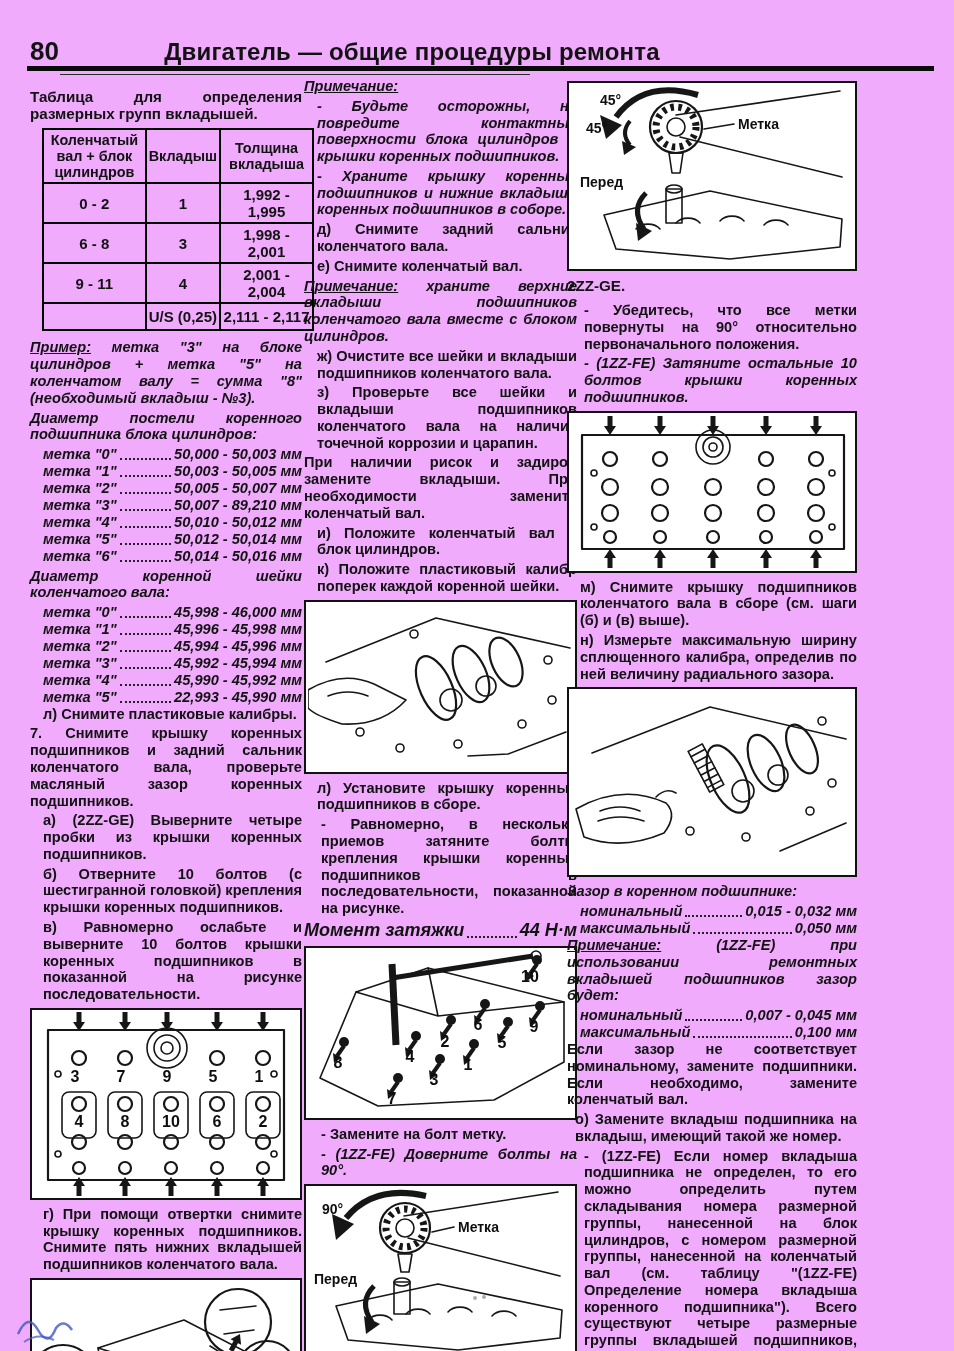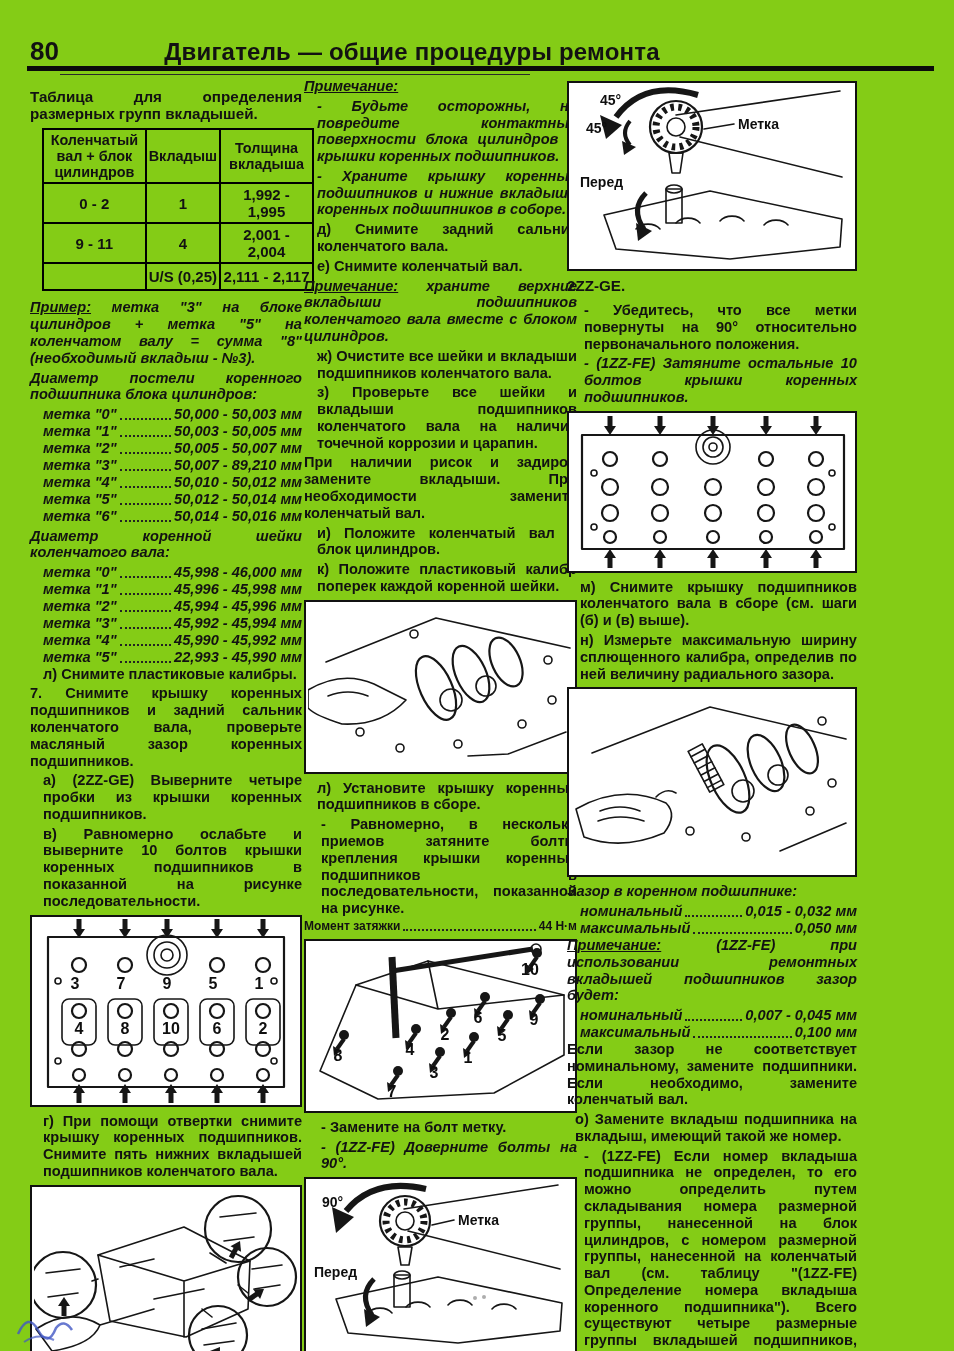--- a/index.html
+++ b/index.html
@@ -1,16 +1,16 @@
 <!DOCTYPE html>
 <html lang="ru"><head>
 <meta charset="utf-8">
 <style>
   html,body{margin:0;padding:0;background:#9a9a9a;}
-  .page{position:relative;width:954px;height:1351px;background:#84cc16;
+  .page{position:relative;width:954px;height:1351px;background:#f0abfc;
         font-family:"Liberation Sans",sans-serif;color:#121212;overflow:hidden;}
   
   .page-num{position:absolute;left:30px;top:36px;font-size:26px;font-weight:bold;}
   .page-title{position:absolute;left:52px;width:720px;top:38px;text-align:center;
               font-size:24px;font-weight:bold;letter-spacing:.2px;}
   .header-rule{position:absolute;left:27px;right:20px;top:66px;height:5px;background:#0b0b0b;}
   .header-rule-thin{position:absolute;left:60px;width:470px;top:74px;height:1px;background:#2a2a2a;}
   
   .col{position:absolute;top:78px;}
   .col-left{left:30px;width:272px;}
@@ -20,21 +20,21 @@
   .t{font-size:14.6px;line-height:1.15;font-weight:bold;margin:0 0 3px;text-align:justify;}
   .hd{font-size:15.2px;font-weight:bold;margin:10px 0 6px;text-align:justify;}
   .it{font-style:italic;}
   .sub{padding-left:13px;}
   .sub2{padding-left:17px;}
   .u{text-decoration:underline;}
   .spec{display:flex;font-size:14.6px;line-height:1.16;font-weight:bold;font-style:italic;
         padding-left:13px;}
   .spec .leader{flex:1;border-bottom:2px dotted #222;margin:0 3px 3px;}
   .spec .val{white-space:nowrap;}
-  .specline{display:flex;font-size:12px;line-height:1.16;font-weight:bold;}
+  .specline{display:flex;font-size:18px;line-height:1.16;font-weight:bold;font-style:italic;}
   .specline .leader{flex:1;border-bottom:2px dotted #222;margin:0 3px 3px;}
   
   table.size-table{border-collapse:collapse;width:100%;margin:2px 12px 8px;border:2px solid #22c55e;}
   .size-table th,.size-table td{border:2px solid #000;font-weight:bold;text-align:center;padding:2px 2px;}
   .size-table th{font-size:14.4px;line-height:1.12;}
   .size-table td{font-size:15px;height:21px;}
   
   .fig{border:2px solid #111;background:#fff;margin:5px 0 6px;display:flex;align-items:center;justify-content:center;}
   .figcap{font-size:15.2px;font-weight:bold;margin:0 0 8px;}
   .fig svg{display:block;}
@@ -84,20 +84,25 @@
         <th style="width:40%">Коленчатый вал + блок цилиндров</th>
         <th style="width:23%">Вкладыш</th>
         <th style="width:37%">Толщина вкладыша</th>
       </tr>
       <tr>
         <td>0 - 2</td>
         <td>1</td>
         <td>1,992 - 1,995</td>
       </tr>
       <tr>
+        <td>6 - 8</td>
+        <td>3</td>
+        <td>1,998 - 2,001</td>
+      </tr>
+      <tr>
         <td>9 - 11</td>
         <td>4</td>
         <td>2,001 - 2,004</td>
       </tr>
       <tr>
         <td></td>
         <td>U/S (0,25)</td>
         <td>2,111 - 2,117</td>
       </tr>
     </tbody>
@@ -170,20 +175,21 @@
       </div>
     <div class="spec">
         <span>метка "5"</span>
         <span class="leader"></span>
         <span class="val">22,993 - 45,990 мм</span>
       </div>
 
     <p class="t sub">л) Снимите пластиковые калибры.</p>
     <p class="t">7. Снимите крышку коренных подшипников и задний сальник коленчатого вала, проверьте масляный зазор коренных подшипников.</p>
     <p class="t sub">а) (2ZZ-GE) Выверните четыре пробки из крышки коренных подшипников.</p>
+    <p class="t sub">б) Отверните 10 болтов (с шестигранной головкой) крепления крышки коренных подшипников.</p>
     <p class="t sub">в) Равномерно ослабьте и выверните 10 болтов крышки коренных подшипников в показанной на рисунке последовательности.</p>
 
     <div class="fig" style="height:188px">
       <svg width="264" height="184" viewBox="0 0 264 184">
         <rect class="ln th2" x="14" y="18" width="236" height="150"></rect>
         <circle class="ln" cx="133" cy="36" r="20"></circle>
           <circle class="ln" cx="133" cy="36" r="13"></circle>
           <circle class="ln" cx="133" cy="36" r="6"></circle>
         <rect class="ln" x="28" y="80" width="34" height="46" rx="7"></rect>
         <rect class="ln" x="74" y="80" width="34" height="46" rx="7"></rect>

